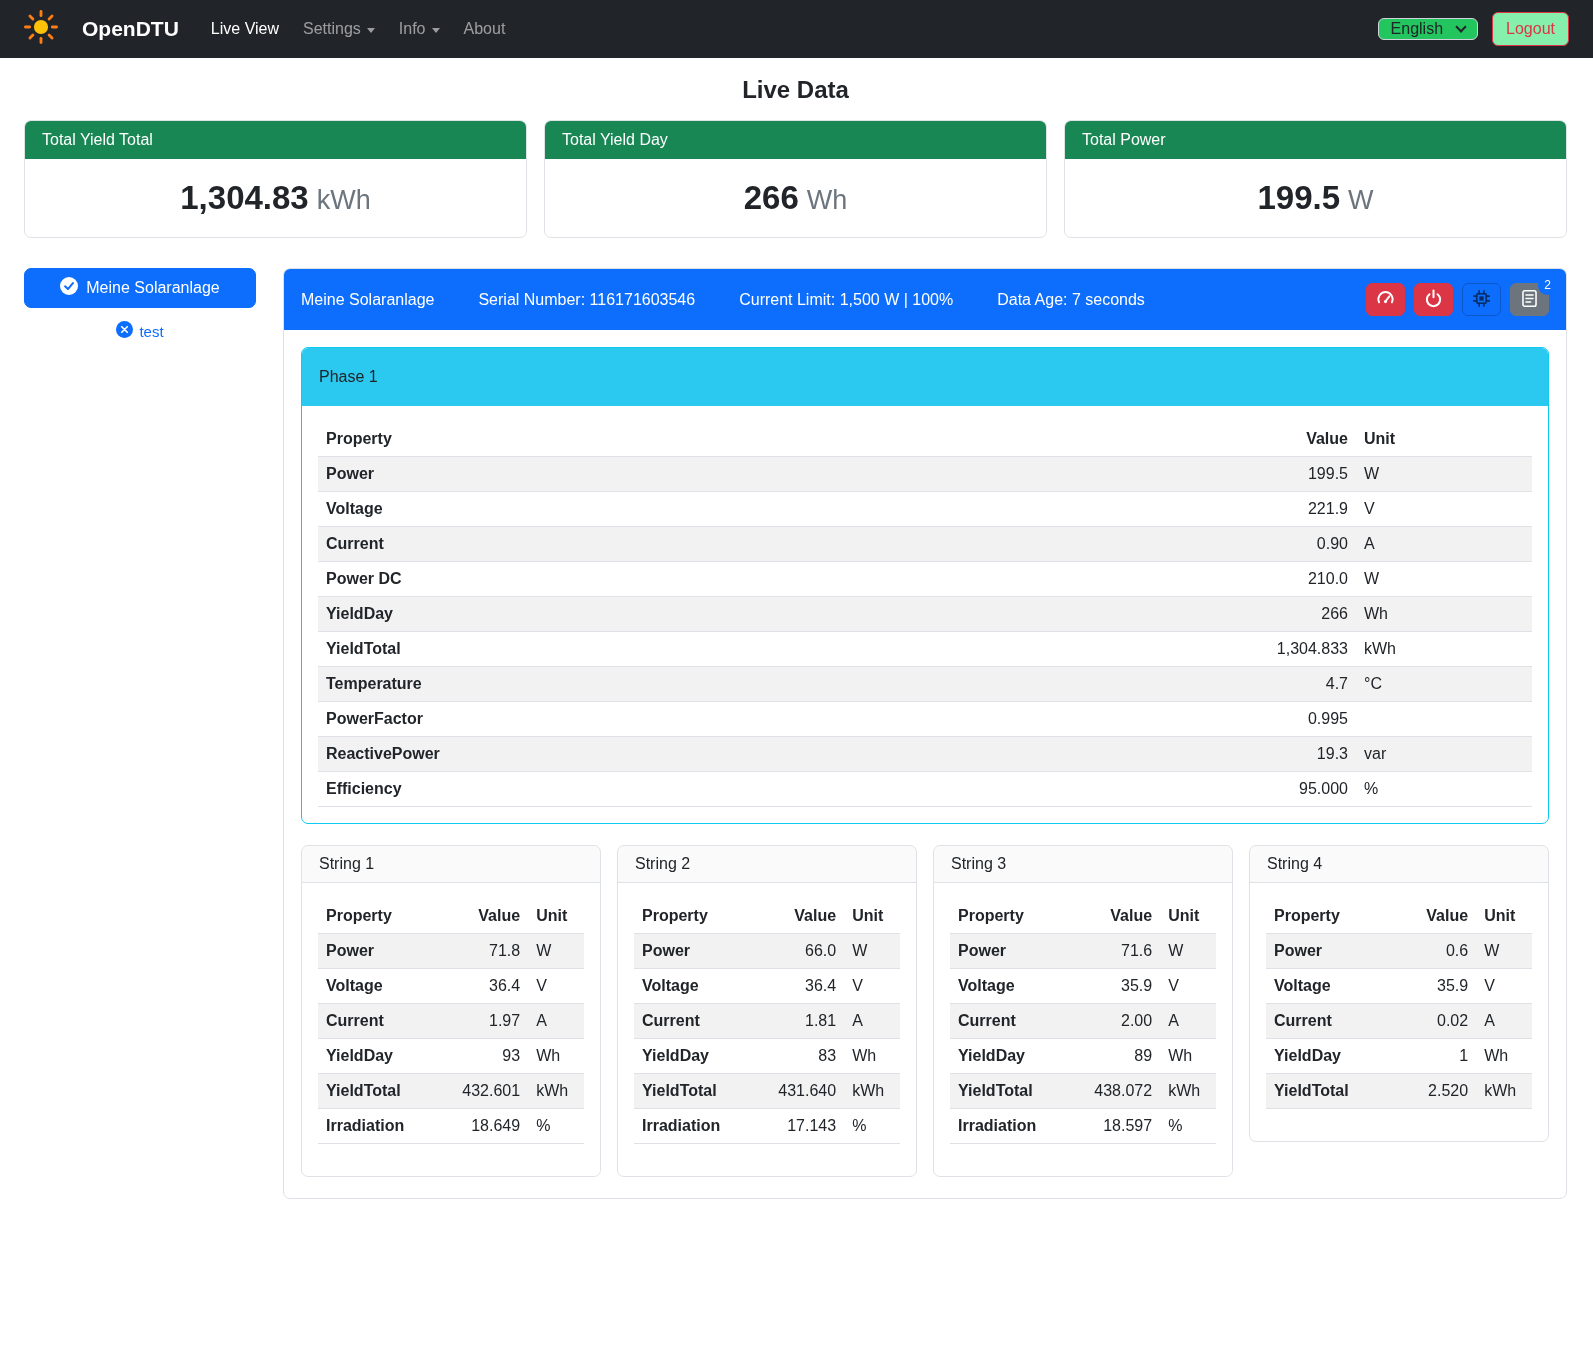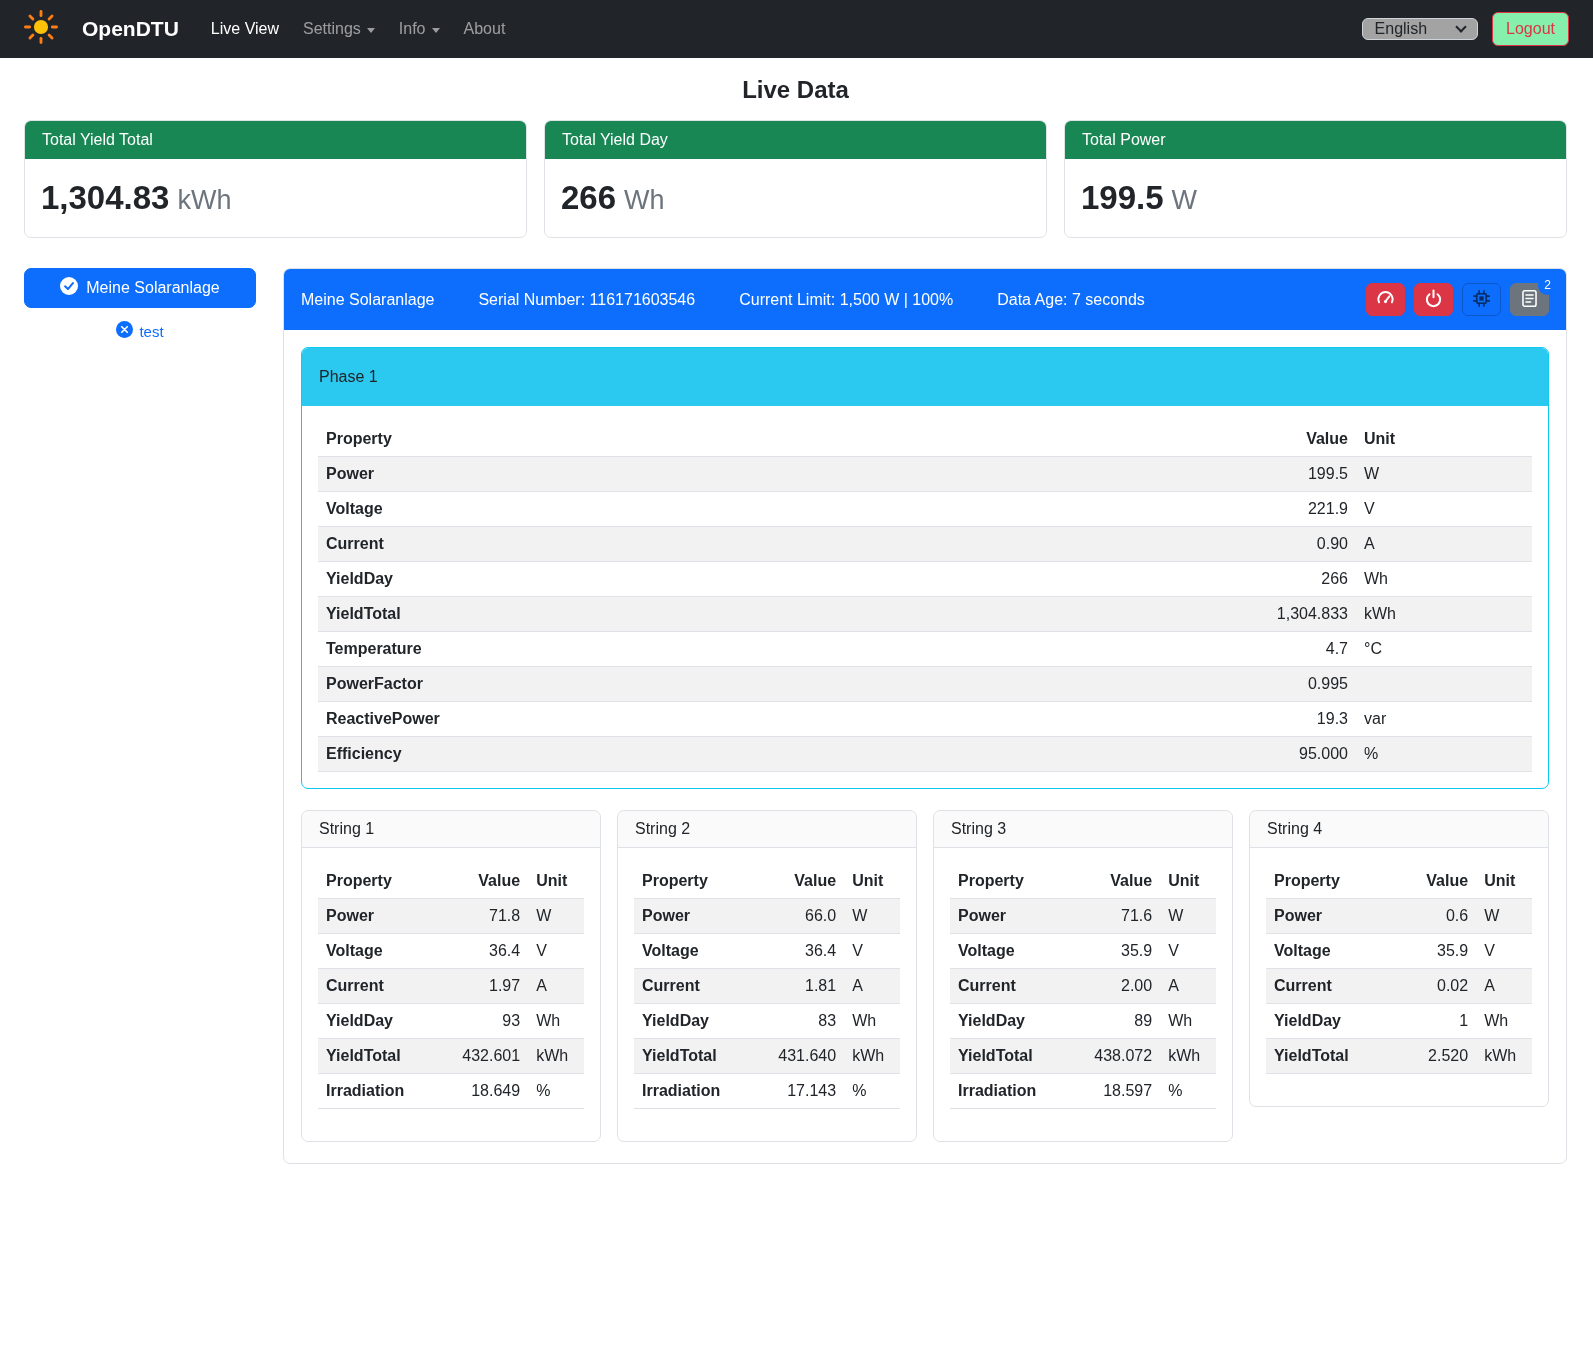--- a/index.html
+++ b/index.html
@@ -30,23 +30,23 @@
   .nav-link.active { color: #fff; }
   .caret-down {
     display: inline-block; width: 0; height: 0;
     border-top: 5px solid currentColor;
     border-left: 4px solid transparent;
     border-right: 4px solid transparent;
     margin-top: 2px;
   }
   .nav-right { margin-left: auto; display: flex; align-items: center; gap: 14px; }
   .lang-select {
-    background: #a3a3a3; color: #212529;
+    background: #22c55e; color: #212529;
     border: 1px solid #ced4da; border-radius: 6px;
-    padding: 1px 12px; display: flex; align-items: center; gap: 30px;
+    padding: 1px 12px; display: flex; align-items: center; gap: 14px;
     cursor: pointer;
   }
   .chevron {
     display: inline-block; width: 8px; height: 8px;
     border-right: 2px solid #212529; border-bottom: 2px solid #212529;
     transform: rotate(45deg); margin-top: -4px;
   }
   .logout-btn {
     background: #86efac; color: #dc3545;
     border: 1px solid #dc3545; border-radius: 6px;
@@ -63,21 +63,21 @@
     background: #fff;
     border: 1px solid #dee2e6;
     border-radius: 7px;
     overflow: hidden;
   }
   .summary-card { flex: 1; }
   .summary-card .card-header {
     background: #198754; color: #ffffff;
     padding: 10px 17px; font-size: 16px;
   }
-  .summary-card .card-body { padding: 20px 16px; text-align: left; }
+  .summary-card .card-body { padding: 20px 16px; text-align: center; }
   .summary-value { font-size: 33px; font-weight: 600; color: #212529; }
   .summary-unit { font-size: 27px; color: #6c757d; margin-left: 8px; }
 
   .content-row { display: flex; gap: 27px; align-items: flex-start; }
 
   
   .sidebar { width: 232px; flex-shrink: 0; }
   .inverter-select-btn {
     width: 100%;
     background: #0d6efd; color: #fff;
@@ -337,20 +337,25 @@
                     <td class="val">221.9</td>
                     <td class="unit">V</td>
                   </tr>
 
                   <tr>
                     <th class="prop">Current</th>
                     <td class="val">0.90</td>
                     <td class="unit">A</td>
                   </tr>
 
+                  <tr>
+                    <th class="prop">Power DC</th>
+                    <td class="val">210.0</td>
+                    <td class="unit">W</td>
+                  </tr>
 
                   <tr>
                     <th class="prop">YieldDay</th>
                     <td class="val">266</td>
                     <td class="unit">Wh</td>
                   </tr>
 
                   <tr>
                     <th class="prop">YieldTotal</th>
                     <td class="val">1,304.833</td>

